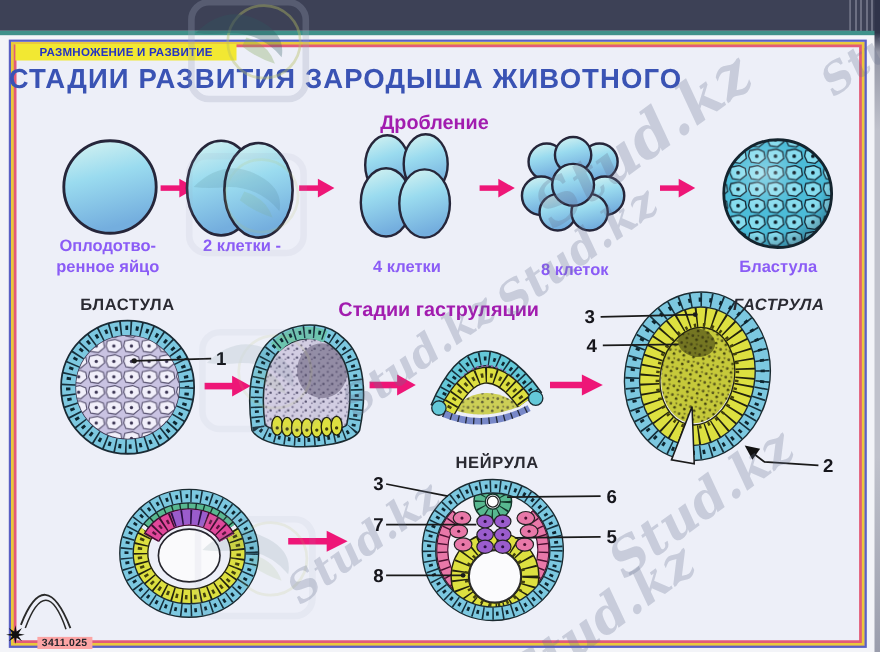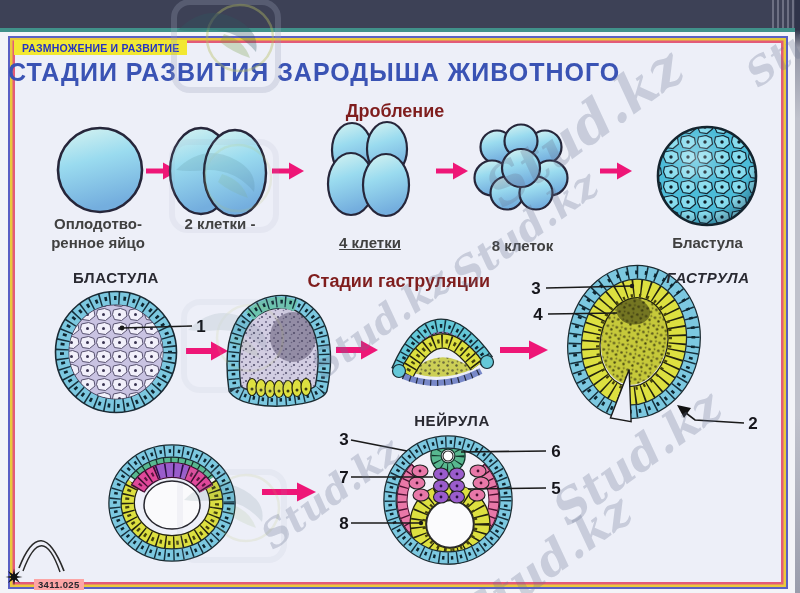--- a/index.html
+++ b/index.html
@@ -9,28 +9,28 @@
   .topbar-stripes{position:absolute;right:0;top:0;width:28px;height:31px;
           background:repeating-linear-gradient(90deg,#6d7083 0 2px,#3d4156 2px 5px);}
   .teal-line{position:absolute;left:0;top:28px;width:800px;height:4px;background:#40918a;}
   .right-strip{position:absolute;right:0;top:0;width:5px;height:593px;
           background:linear-gradient(180deg,#30344a 0%,#30344a 5%,#9497a6 8%,#c0c2cc 20%,#c0c2cc 70%,#9a9dac 100%);}
   .poster{position:absolute;left:8px;top:36px;width:780px;height:553px;box-sizing:border-box;
           background:#edeff8;border:2px solid #5a60c4;
           box-shadow:inset 0 0 0 2.5px #e9c93c, inset 0 0 0 5px #e35b78;}
   .art{position:absolute;left:0;top:0;z-index:2;}
   .tag{position:absolute;left:14px;top:40px;z-index:3;background:#f2e832;color:#2333c4;
-       font:700 10.5px "Liberation Sans",sans-serif;padding:2px 8px 1px;letter-spacing:.2px;}
+       font:700 10.5px "Liberation Sans",sans-serif;padding:2px 22px 1px;letter-spacing:.2px;}
   .title{position:absolute;left:8px;top:58px;width:782px;z-index:3;text-align:left;
        font:700 25px "Liberation Sans",sans-serif;color:#3a53b4;letter-spacing:1px;}
-  .mhead{position:absolute;z-index:3;text-align:center;font:700 18px "Liberation Sans",sans-serif;color:#7f1d1d;}
+  .mhead{position:absolute;z-index:3;text-align:center;font:700 18px "Liberation Sans",sans-serif;color:#a21caf;}
   .shead{position:absolute;z-index:3;text-align:center;font:700 15px "Liberation Sans",sans-serif;
        color:#2a2a32;letter-spacing:.6px;}
   .slabel{position:absolute;z-index:3;text-align:center;font:700 15px "Liberation Sans",sans-serif;
-       color:#404040;line-height:19px;}
+       color:#8b5cf6;line-height:19px;}
   .co{position:absolute;z-index:3;width:16px;text-align:center;
        font:600 17px "Liberation Sans",sans-serif;color:#16161c;}
   .legend{position:absolute;left:596px;top:430px;z-index:3;}
   .legend div{font:700 15px "Liberation Sans",sans-serif;color:#16161c;line-height:17.8px;white-space:nowrap;}
   .code{position:absolute;left:34px;top:579px;z-index:4;background:#fca5a5;padding:0 4px;
        font:700 9.5px "Liberation Sans",sans-serif;color:#26262c;letter-spacing:.3px;}
   .wm{position:absolute;z-index:5;pointer-events:none;white-space:nowrap;
        font:italic 700 46px "DejaVu Serif",serif;color:rgba(105,115,145,.28);transform:rotate(-36deg);}
   .wm-over{position:absolute;left:0;top:0;z-index:5;pointer-events:none;}
 </style>
@@ -319,21 +319,21 @@
 
   <div class="mhead" style="left:300px;top:101px;width:190px;">Дробление</div>
 
   <div class="slabel" style="left:42px;top:214px;width:112px;">
     <div>Оплодотво-</div>
     <div>ренное яйцо</div>
   </div>
   <div class="slabel" style="left:164px;top:214px;width:112px;">
     <div>2 клетки -</div>
   </div>
-  <div class="slabel" style="left:330px;top:233px;width:80px;text-decoration:underline;">4 клетки</div>
+  <div class="slabel" style="left:330px;top:233px;width:80px;">4 клетки</div>
   <div class="slabel" style="left:480px;top:236px;width:85px;">8 клеток</div>
   <div class="slabel" style="left:660px;top:233px;width:95px;">Бластула</div>
 
   <div class="shead" style="left:62px;top:269px;width:108px;">БЛАСТУЛА</div>
   <div class="mhead" style="left:270px;top:271px;width:220px;text-align:right;">Стадии гаструляции</div>
   <div class="shead" style="left:658px;top:269px;width:100px;font-style:italic;">ГАСТРУЛА</div>
 
   <div class="co" style="left:193px;top:317px;">1</div>
   <div class="co" style="left:528px;top:279px;">3</div>
   <div class="co" style="left:530px;top:305px;">4</div>

